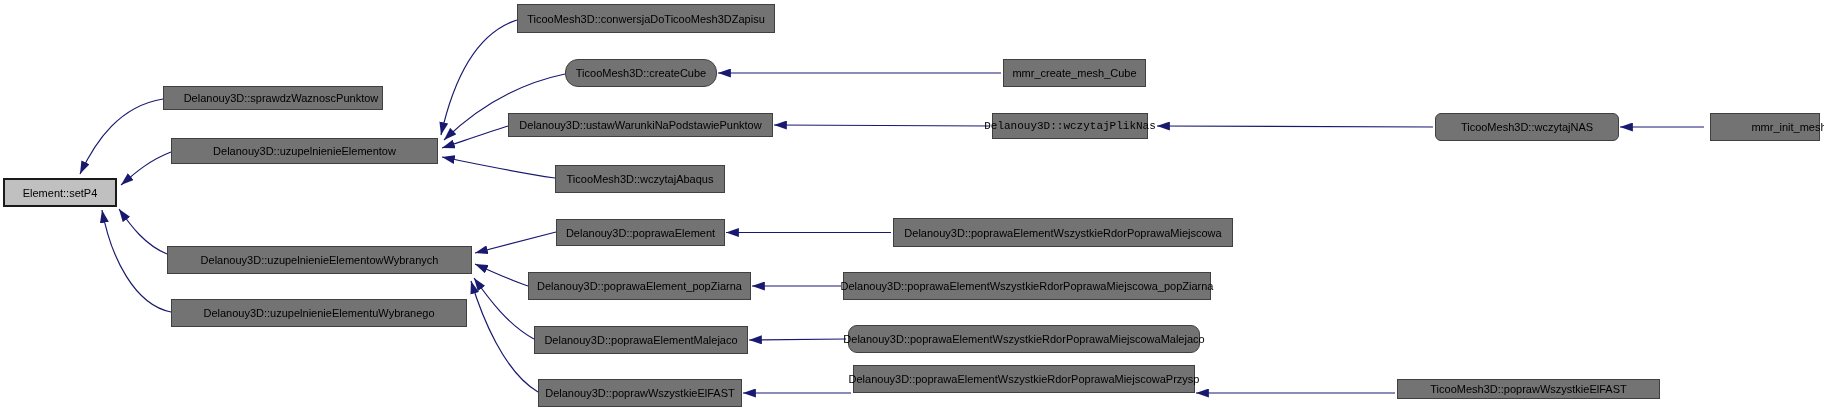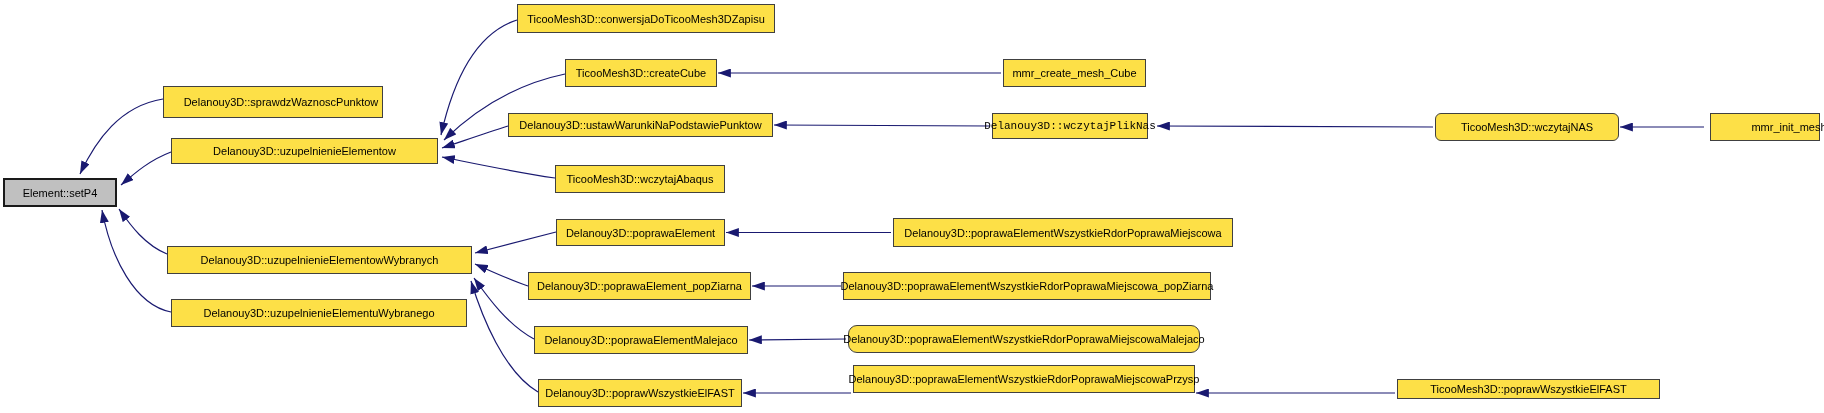--- a/index.html
+++ b/index.html
@@ -8,21 +8,21 @@
     width:1824px;height:413px;
     background:var(--bg,#fff);
     font-family:"Liberation Sans", sans-serif;
     overflow:hidden;
   }
   #edges{position:absolute;left:0;top:0;pointer-events:none;}
   .edge{fill:none;stroke:var(--edge,#191970);stroke-width:1.2px;}
   .node{
     position:absolute;
     box-sizing:border-box;
-    background:#fde047;
+    background:#737373;
     border:1.5px solid var(--border,#404040);
     display:flex;align-items:center;justify-content:center;
     font-size:11px;color:var(--text,#000);
     white-space:nowrap;
     cursor:pointer;
   }
   .node.focus{
     background:var(--focusfill,#c0c0c0);
     border:2px solid #1a1a1a;
     cursor:default;
@@ -56,36 +56,36 @@
       <path d="M538,392 C504,372 482,317 471,281" class="edge" marker-end="url(#arrow)"></path>
       <path d="M891,232.5 L726,232.5" class="edge" marker-end="url(#arrow)"></path>
       <path d="M841,286 L752,286" class="edge" marker-end="url(#arrow)"></path>
       <path d="M846,339 L749,340" class="edge" marker-end="url(#arrow)"></path>
       <path d="M851,393 L743,393" class="edge" marker-end="url(#arrow)"></path>
       <path d="M1395,393 L1196,393" class="edge" marker-end="url(#arrow)"></path>
     </svg>
 <div class="node focus" style="left: 3px; top: 178px; width: 114px; height: 29px;">
       <span>Element::setP4</span>
     </div>
-    <div class="node" style="left: 163px; top: 86px; width: 220px; height: 32px; padding-left: 16px;">
+    <div class="node" style="left: 163px; top: 86px; width: 220px; height: 24px; padding-left: 16px;">
       <span>Delanouy3D::sprawdzWaznoscPunktow</span>
     </div>
     <div class="node" style="left: 171px; top: 138px; width: 267px; height: 26px;">
       <span>Delanouy3D::uzupelnienieElementow</span>
     </div>
     <div class="node" style="left: 167px; top: 246px; width: 305px; height: 28px;">
       <span>Delanouy3D::uzupelnienieElementowWybranych</span>
     </div>
     <div class="node" style="left: 171px; top: 299px; width: 296px; height: 28px;">
       <span>Delanouy3D::uzupelnienieElementuWybranego</span>
     </div>
     <div class="node" style="left: 517px; top: 4px; width: 258px; height: 29px;">
       <span>TicooMesh3D::conwersjaDoTicooMesh3DZapisu</span>
     </div>
-    <div class="node" style="left: 565px; top: 59px; width: 152px; height: 28px;">
+    <div class="node" style="left: 565px; top: 59px; width: 152px; height: 28px; border-radius: 13px;">
       <span>TicooMesh3D::createCube</span>
     </div>
     <div class="node" style="left: 508px; top: 113px; width: 265px; height: 24px;">
       <span>Delanouy3D::ustawWarunkiNaPodstawiePunktow</span>
     </div>
     <div class="node" style="left: 555px; top: 165px; width: 170px; height: 28px;">
       <span>TicooMesh3D::wczytajAbaqus</span>
     </div>
     <div class="node" style="left: 556px; top: 219px; width: 169px; height: 27px; text-align: center;">
       <span>Delanouy3D::poprawaElement</span>

